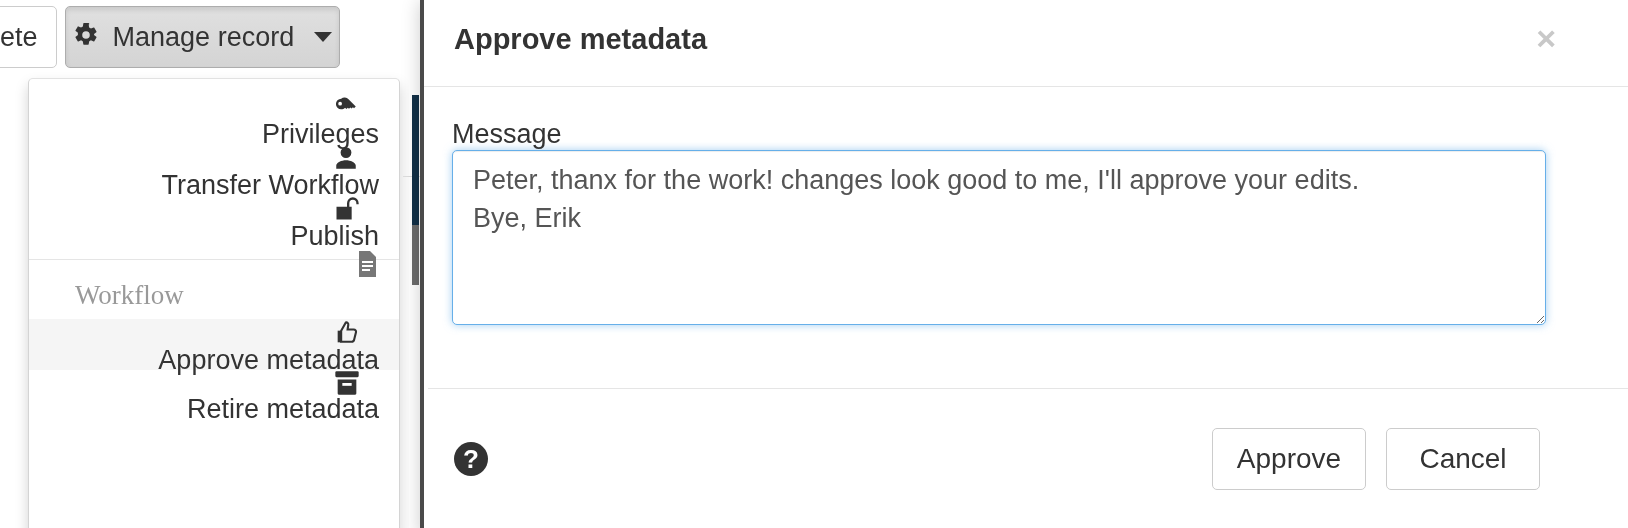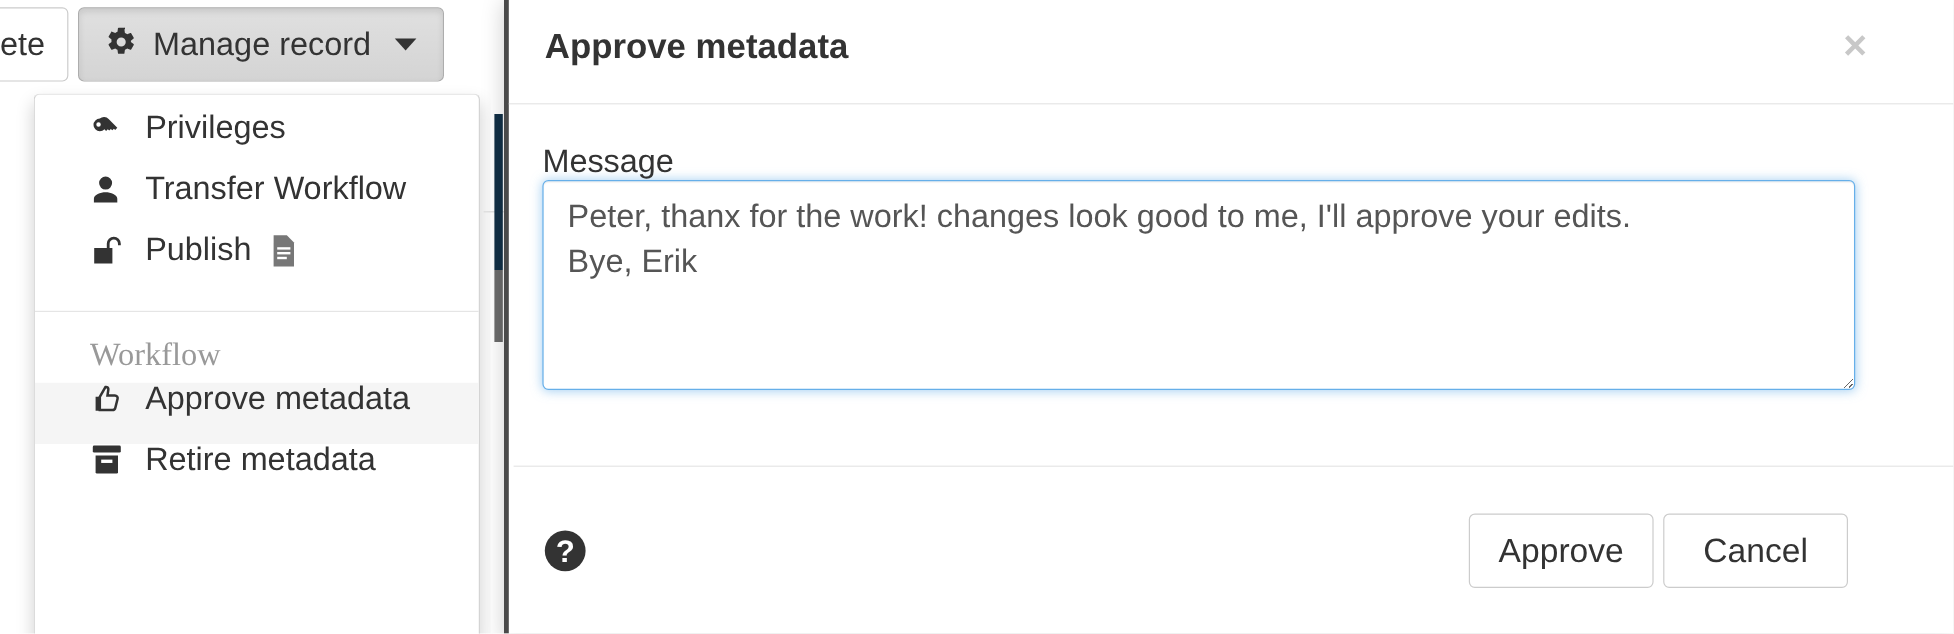--- a/index.html
+++ b/index.html
@@ -36,21 +36,21 @@
     background: #ffffff;
     border: 1px solid #cccccc;
     border-radius: 5px;
     font-size: 27px;
     color: #333333;
     line-height: 1;
     white-space: nowrap;
   }
   .btn-manage {
     height: 62px;
-    padding: 0 22px;
+    padding: 0 7px;
     display: flex;
     align-items: center;
     gap: 14px;
     background: linear-gradient(to bottom, #e0e0e0 0%, #d4d4d4 100%);
     border: 1px solid #adadad;
     border-radius: 5px;
     font-size: 27px;
     color: #333333;
     line-height: 1;
     white-space: nowrap;
@@ -75,26 +75,27 @@
     background: #ffffff;
     border: 1px solid #d4d4d4;
     border-top-color: #e2e2e2;
     border-radius: 5px;
     box-shadow: 0 7px 14px rgba(0,0,0,.175);
     padding-top: 14px;
     overflow: hidden;
   }
   .menu-item {
     display: flex;
-    align-items: flex-start;
+    align-items: flex-end;
     height: 51px;
     padding: 0 20px 0 46px;
     font-size: 27px;
     color: #333333;
     white-space: nowrap;
+    flex-direction: column;
   }
   .menu-item.active { background: #f5f5f5; }
   .menu-item .mi-icon {
     width: 34px;
     margin-right: 12px;
     display: flex;
     align-items: center;
     justify-content: flex-start;
     flex: none;
   }
@@ -236,21 +237,21 @@
     font-size: 26px;
     font-weight: bold;
     display: flex;
     align-items: center;
     justify-content: center;
     line-height: 1;
     cursor: pointer;
     flex: none;
   }
   .footer-spacer { flex: 1; }
-  .footer-btns { display: flex; gap: 8px; }
+  .footer-btns { display: flex; gap: 20px; }
   .btn-footer {
     height: 62px;
     min-width: 154px;
     padding: 0 22px;
     background: #ffffff;
     border: 1px solid #cccccc;
     border-radius: 5px;
     font-family: "Liberation Sans", sans-serif;
     font-size: 28px;
     color: #333333;

